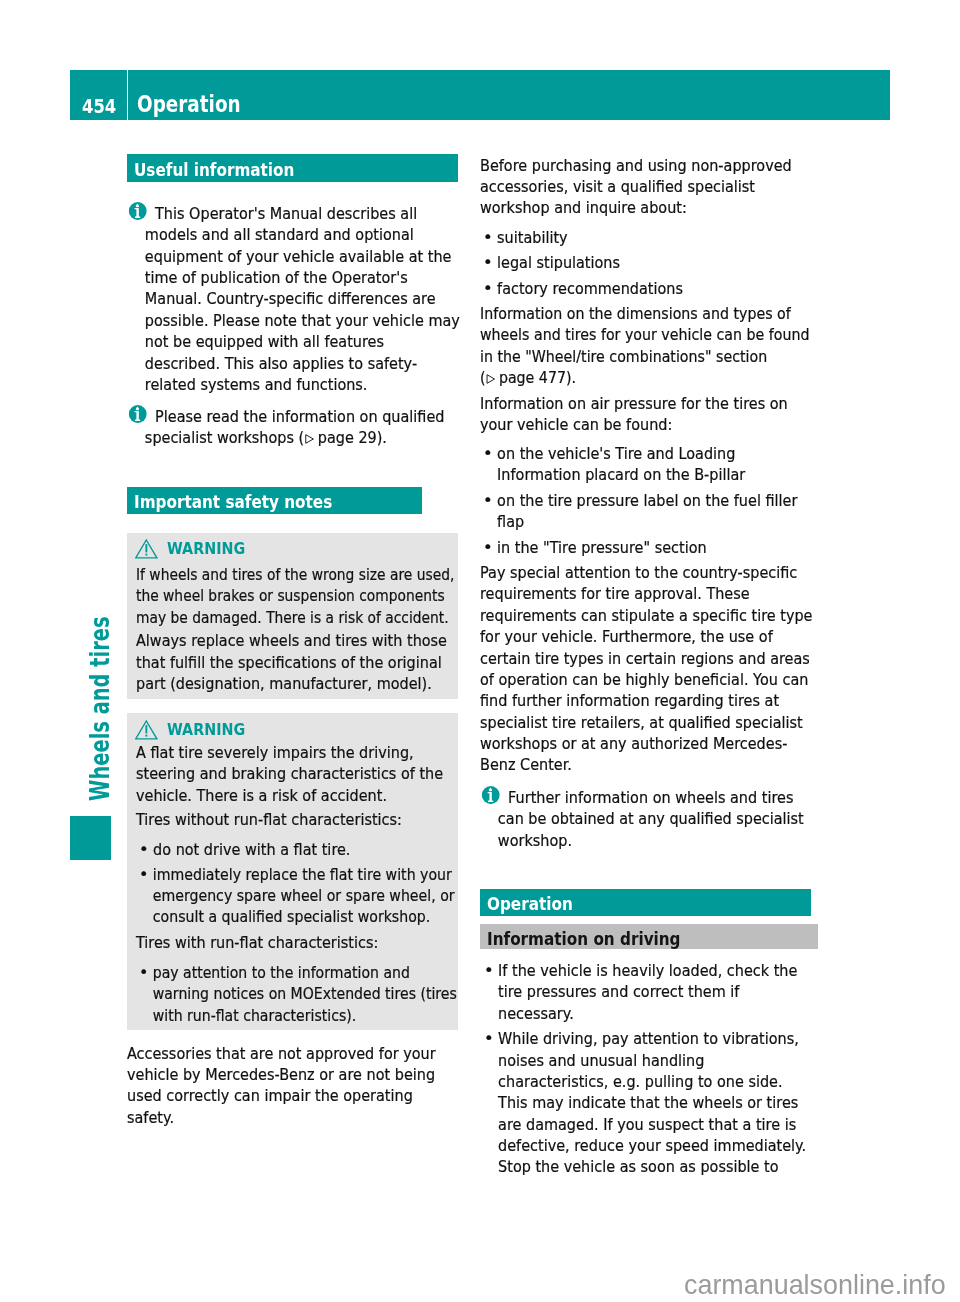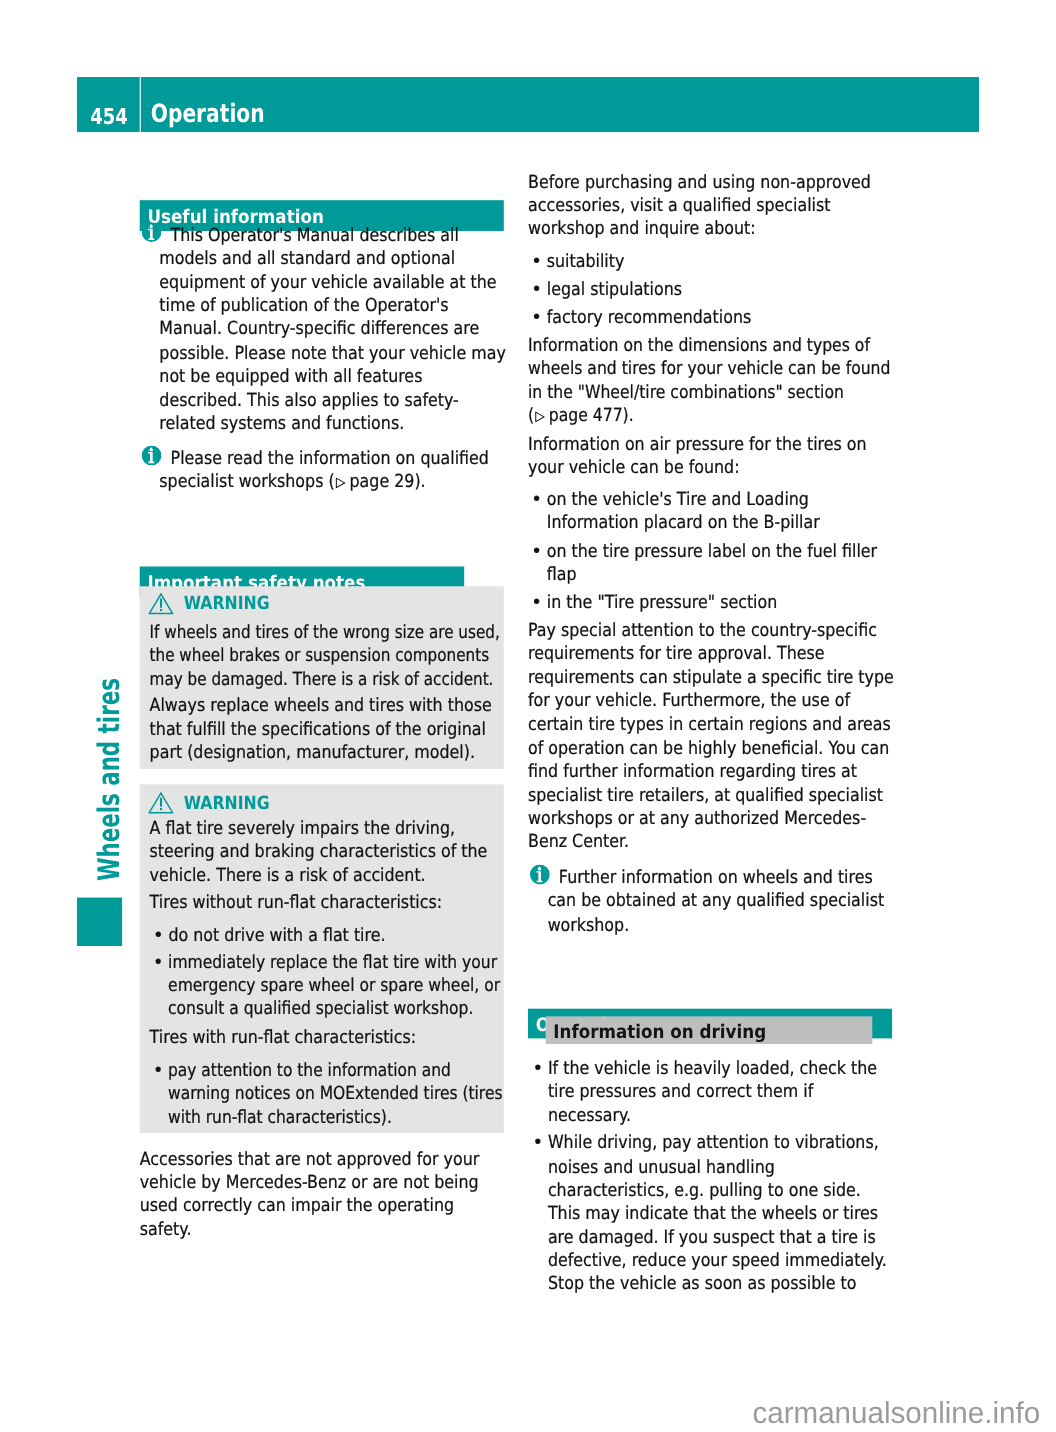--- a/index.html
+++ b/index.html
@@ -32,21 +32,21 @@
   .col{position:absolute;width:331px;}
   .col > div{position:absolute;}
   .colL{left:127px;top:154px;}
   .colR{left:480px;top:154px;}
 
   
   .tealhead,.grayhead{font-weight:bold;font-size:17px;box-sizing:border-box;overflow:hidden;}
   .tealhead span,.grayhead span{display:block;white-space:nowrap;
        transform:scaleX(.896);transform-origin:0 0;
        position:absolute;left:7.2px;top:7.6px;line-height:17px;}
-  .tealhead{background:#009a99;color:#fff;margin-top:28px;}
+  .tealhead{background:#009a99;color:#fff;}
   .grayhead{background:#bebebe;color:#141414;}
 
   .tx{font-size:16.4px;line-height:21.38px;white-space:nowrap;
       transform:scaleX(.880);transform-origin:0 0;
       -webkit-text-stroke:0.22px #101010;}
   .graybox{background:#e4e4e4;box-sizing:border-box;}
 
   .wlabel{color:#009a99;font-weight:bold;font-size:16.5px;position:absolute;height:21px;}
   .wlabel .wtxt{position:absolute;left:32.6px;top:0px;white-space:nowrap;
                 transform:scaleX(.866);transform-origin:0 0;}
@@ -137,20 +137,20 @@
     <div class="tx" style="left:3.2px;top:382.6px;padding-left:16px"><span class="bt">•</span><span><span>in the "Tire pressure" section</span></span></div>
     <div class="tx" style="left:0;top:408.0px"><span>Pay special attention to the country-specific</span><br><span>requirements for tire approval. These</span><br><span>requirements can stipulate a specific tire type</span><br><span>for your vehicle. Furthermore, the use of</span><br><span>certain tire types in certain regions and areas</span><br><span>of operation can be highly beneficial. You can</span><br><span>find further information regarding tires at</span><br><span>specialist tire retailers, at qualified specialist</span><br><span>workshops or at any authorized Mercedes-</span><br><span>Benz Center.</span></div>
     <div class="tx" style="left:0;top:632.9px;padding-left:20.3px"><span class="icwrap" style="left:1.6px;top:-0.6px"><svg width="18" height="18" viewBox="0 0 18 18" shape-rendering="geometricPrecision">
             <circle cx="9" cy="9" r="9" fill="#009a99"></circle>
             <path d="M8.65 1.55 C9.45 2.45 10.3 3.45 10.3 4.25 C10.3 4.95 9.6 5.25 8.65 5.25 C7.75 5.25 7.05 4.95 7.05 4.25 C7.05 3.45 7.9 2.45 8.65 1.55 Z" fill="#fff"></path>
             <path d="M5.85 5.95 H10.05 V14.6 H11.45 V16.1 H6.15 V14.6 H7.65 V7.25 H5.85 Z" fill="#fff"></path>
           </svg></span><span style="display:inline-block;width:11.6px"></span><span><span>Further information on wheels and tires</span><br><span>can be obtained at any qualified specialist</span><br><span>workshop.</span></span></div>
     <div class="tealhead" style="left:0;top:734.9px;width:331px;height:27.2px">
         <span>Operation</span>
       </div>
-    <div class="grayhead" style="left:16px;top:769.7px;width:297px;height:25.2px">
+    <div class="grayhead" style="left:0;top:769.7px;width:338px;height:25.2px">
         <span>Information on driving</span>
       </div>
     <div class="tx" style="left:4.2px;top:806.0px;padding-left:16px"><span class="bt">•</span><span><span>If the vehicle is heavily loaded, check the</span><br><span>tire pressures and correct them if</span><br><span>necessary.</span></span></div>
     <div class="tx" style="left:4.2px;top:874.2px;padding-left:16px"><span class="bt">•</span><span><span>While driving, pay attention to vibrations,</span><br><span>noises and unusual handling</span><br><span>characteristics, e.g. pulling to one side.</span><br><span>This may indicate that the wheels or tires</span><br><span>are damaged. If you suspect that a tire is</span><br><span>defective, reduce your speed immediately.</span><br><span>Stop the vehicle as soon as possible to</span></span></div>
   </div>
   <div class="wm">carmanualsonline.info</div>
 </div>
 
 </body></html>

